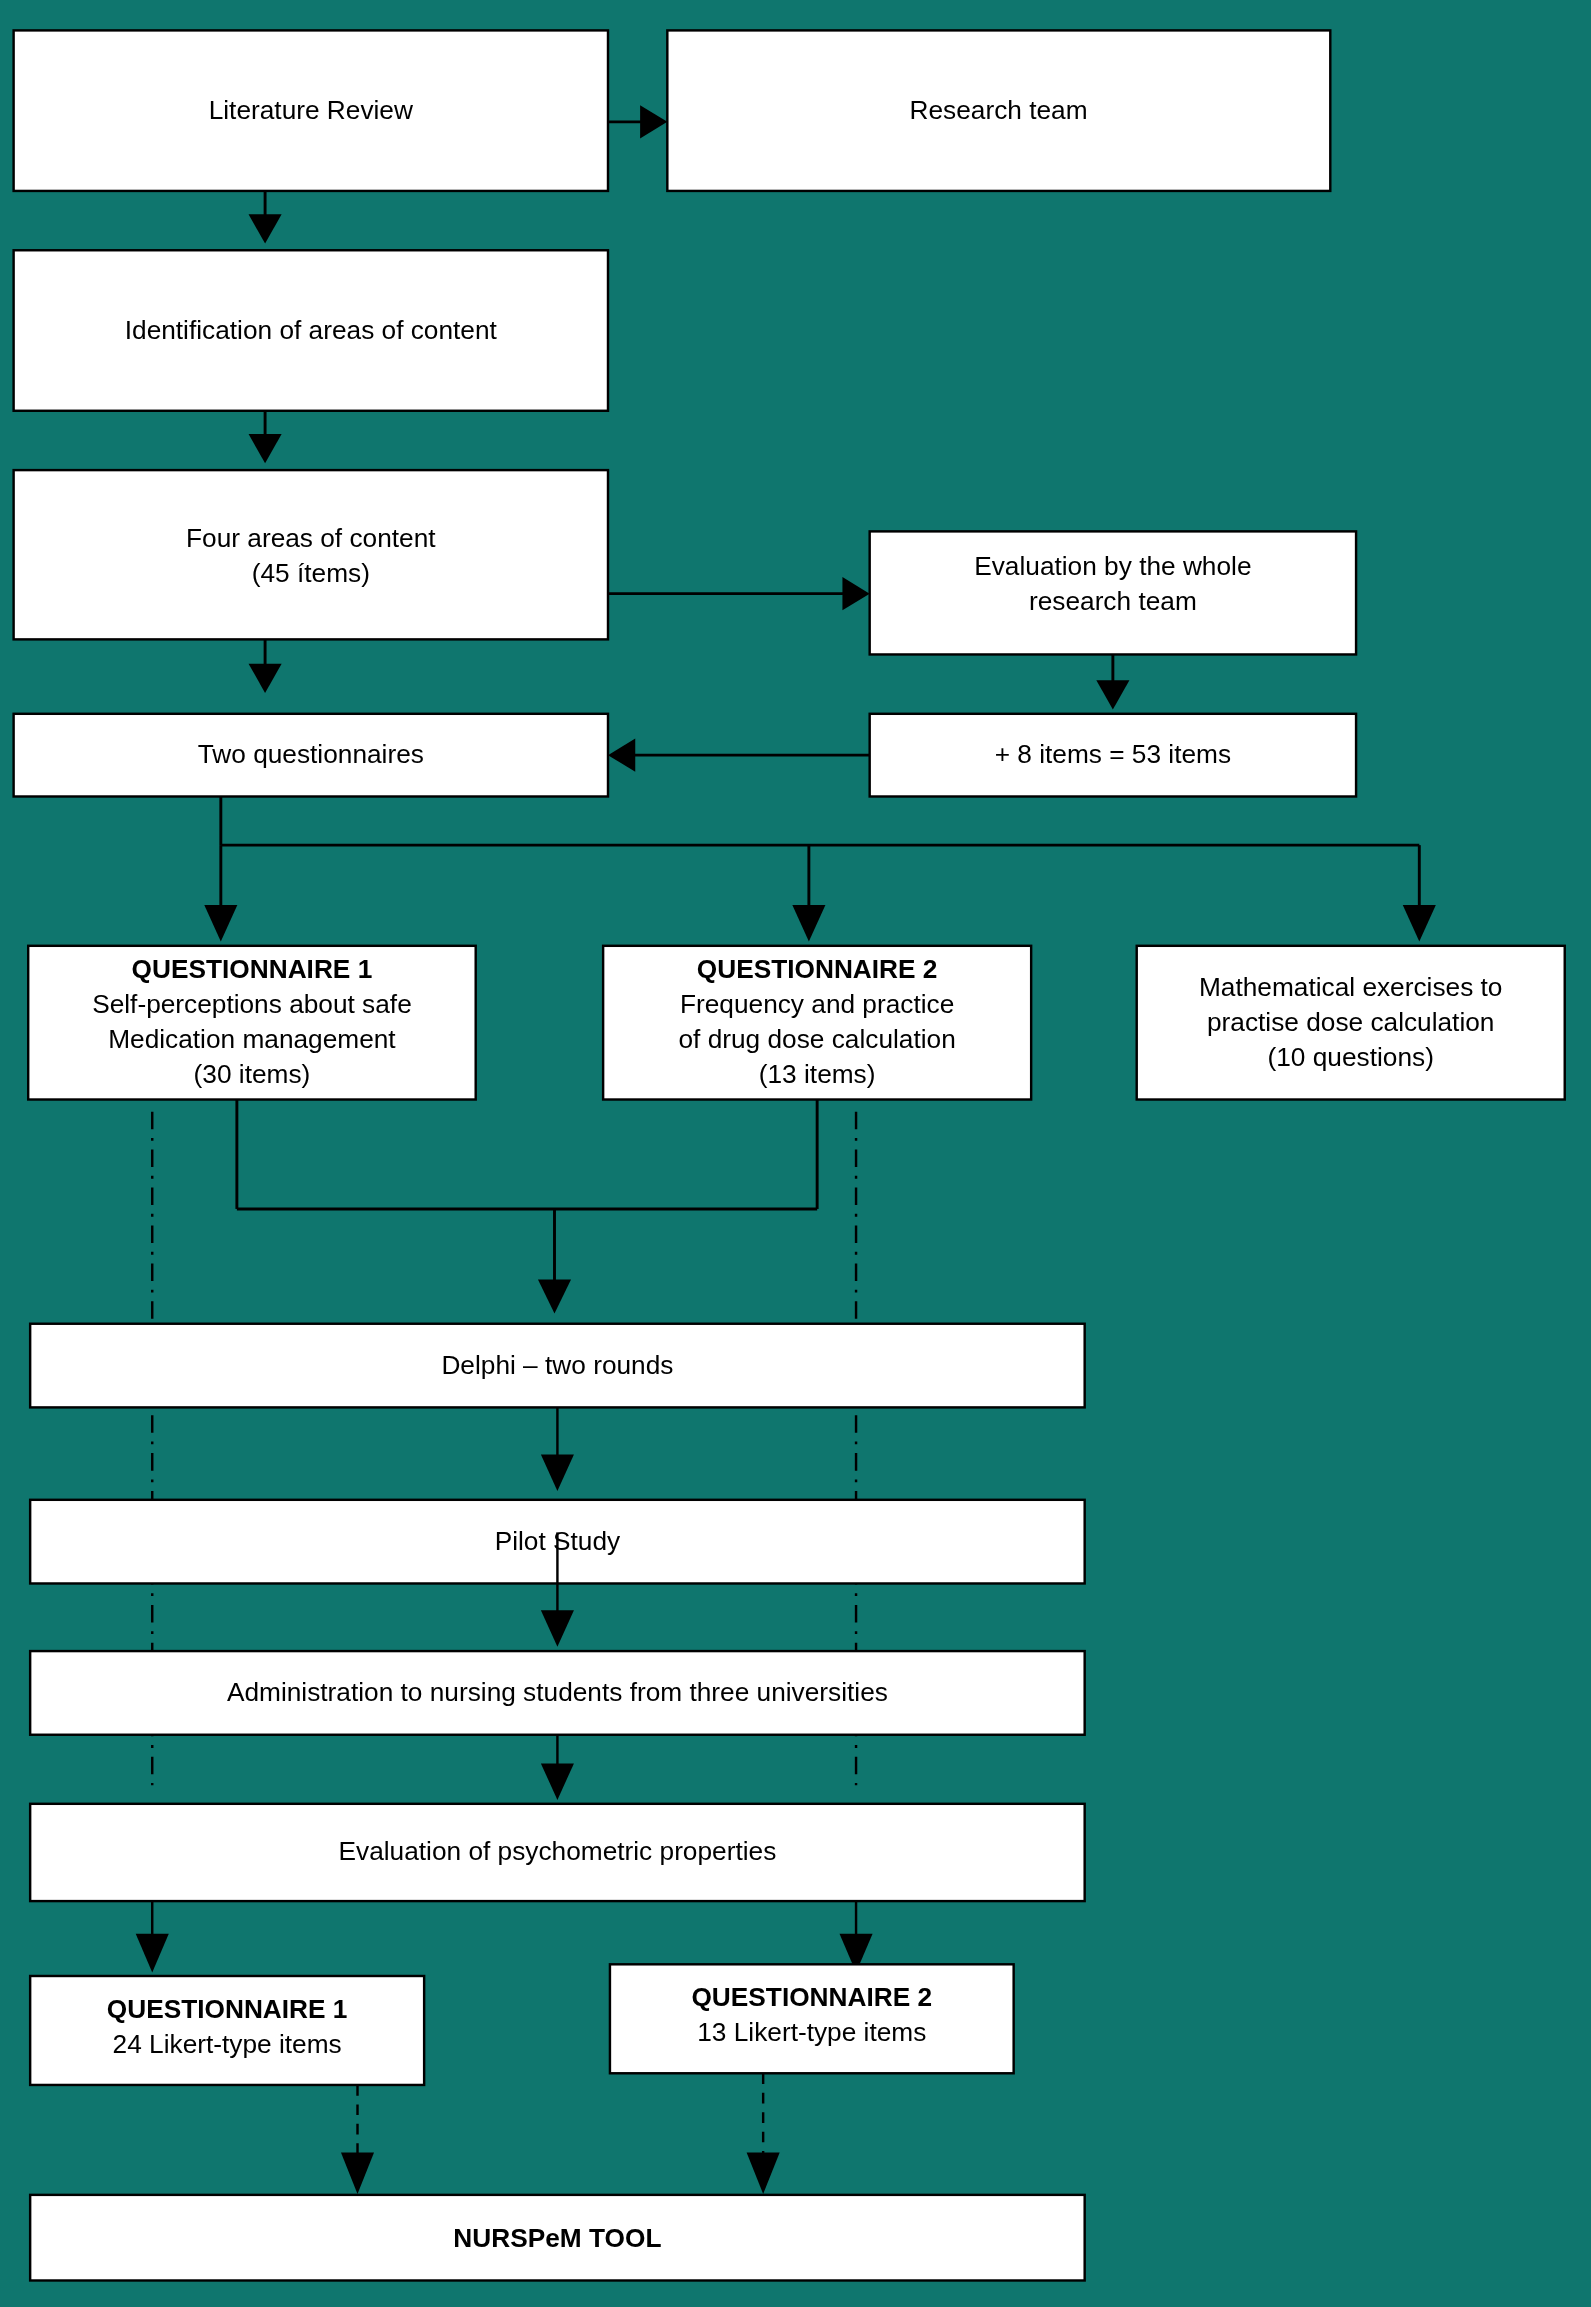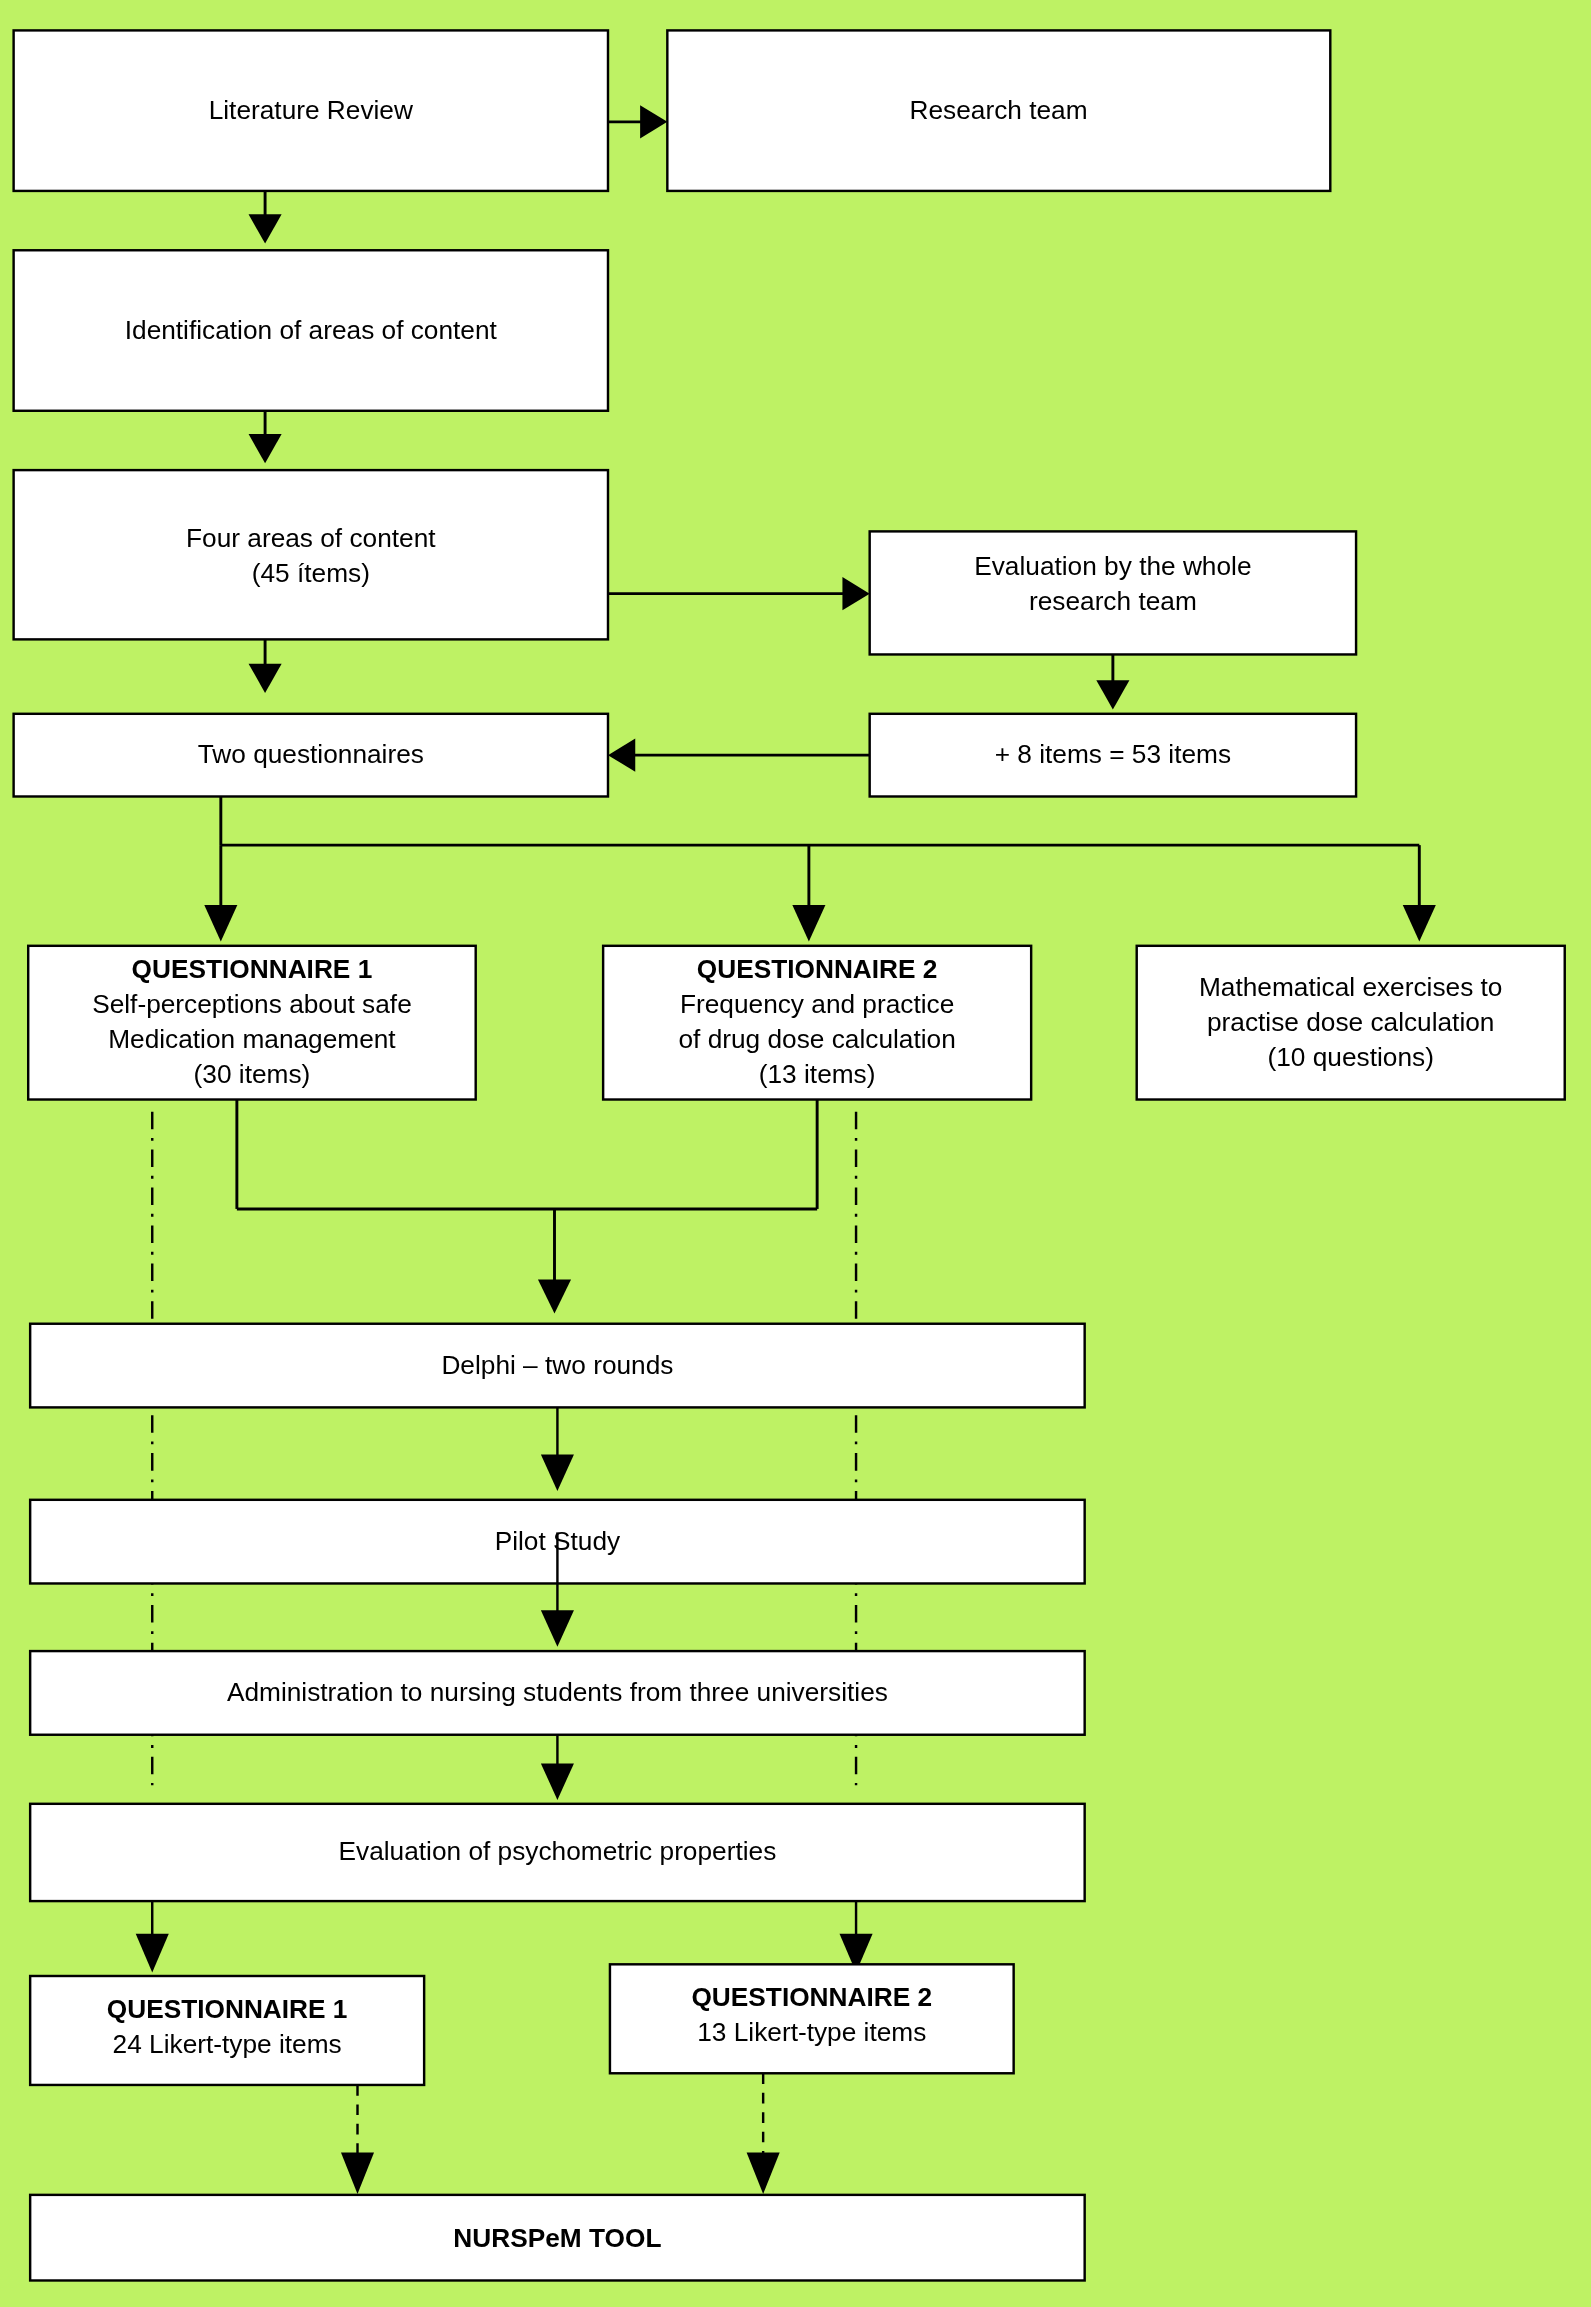--- a/index.html
+++ b/index.html
@@ -5,21 +5,21 @@
 <style>
   html, body {
     margin: 0;
     padding: 0;
     background: #ffffff;
   }
   #root {
     position: relative;
     width: 1591px;
     height: 2307px;
-    background: #bef264;
+    background: #0f766e;
     font-family: "Liberation Sans", "DejaVu Sans", sans-serif;
     overflow: hidden;
   }
   #flow {
     position: absolute;
     top: 0;
     left: 0;
     width: 1591px;
     height: 2307px;
   }

